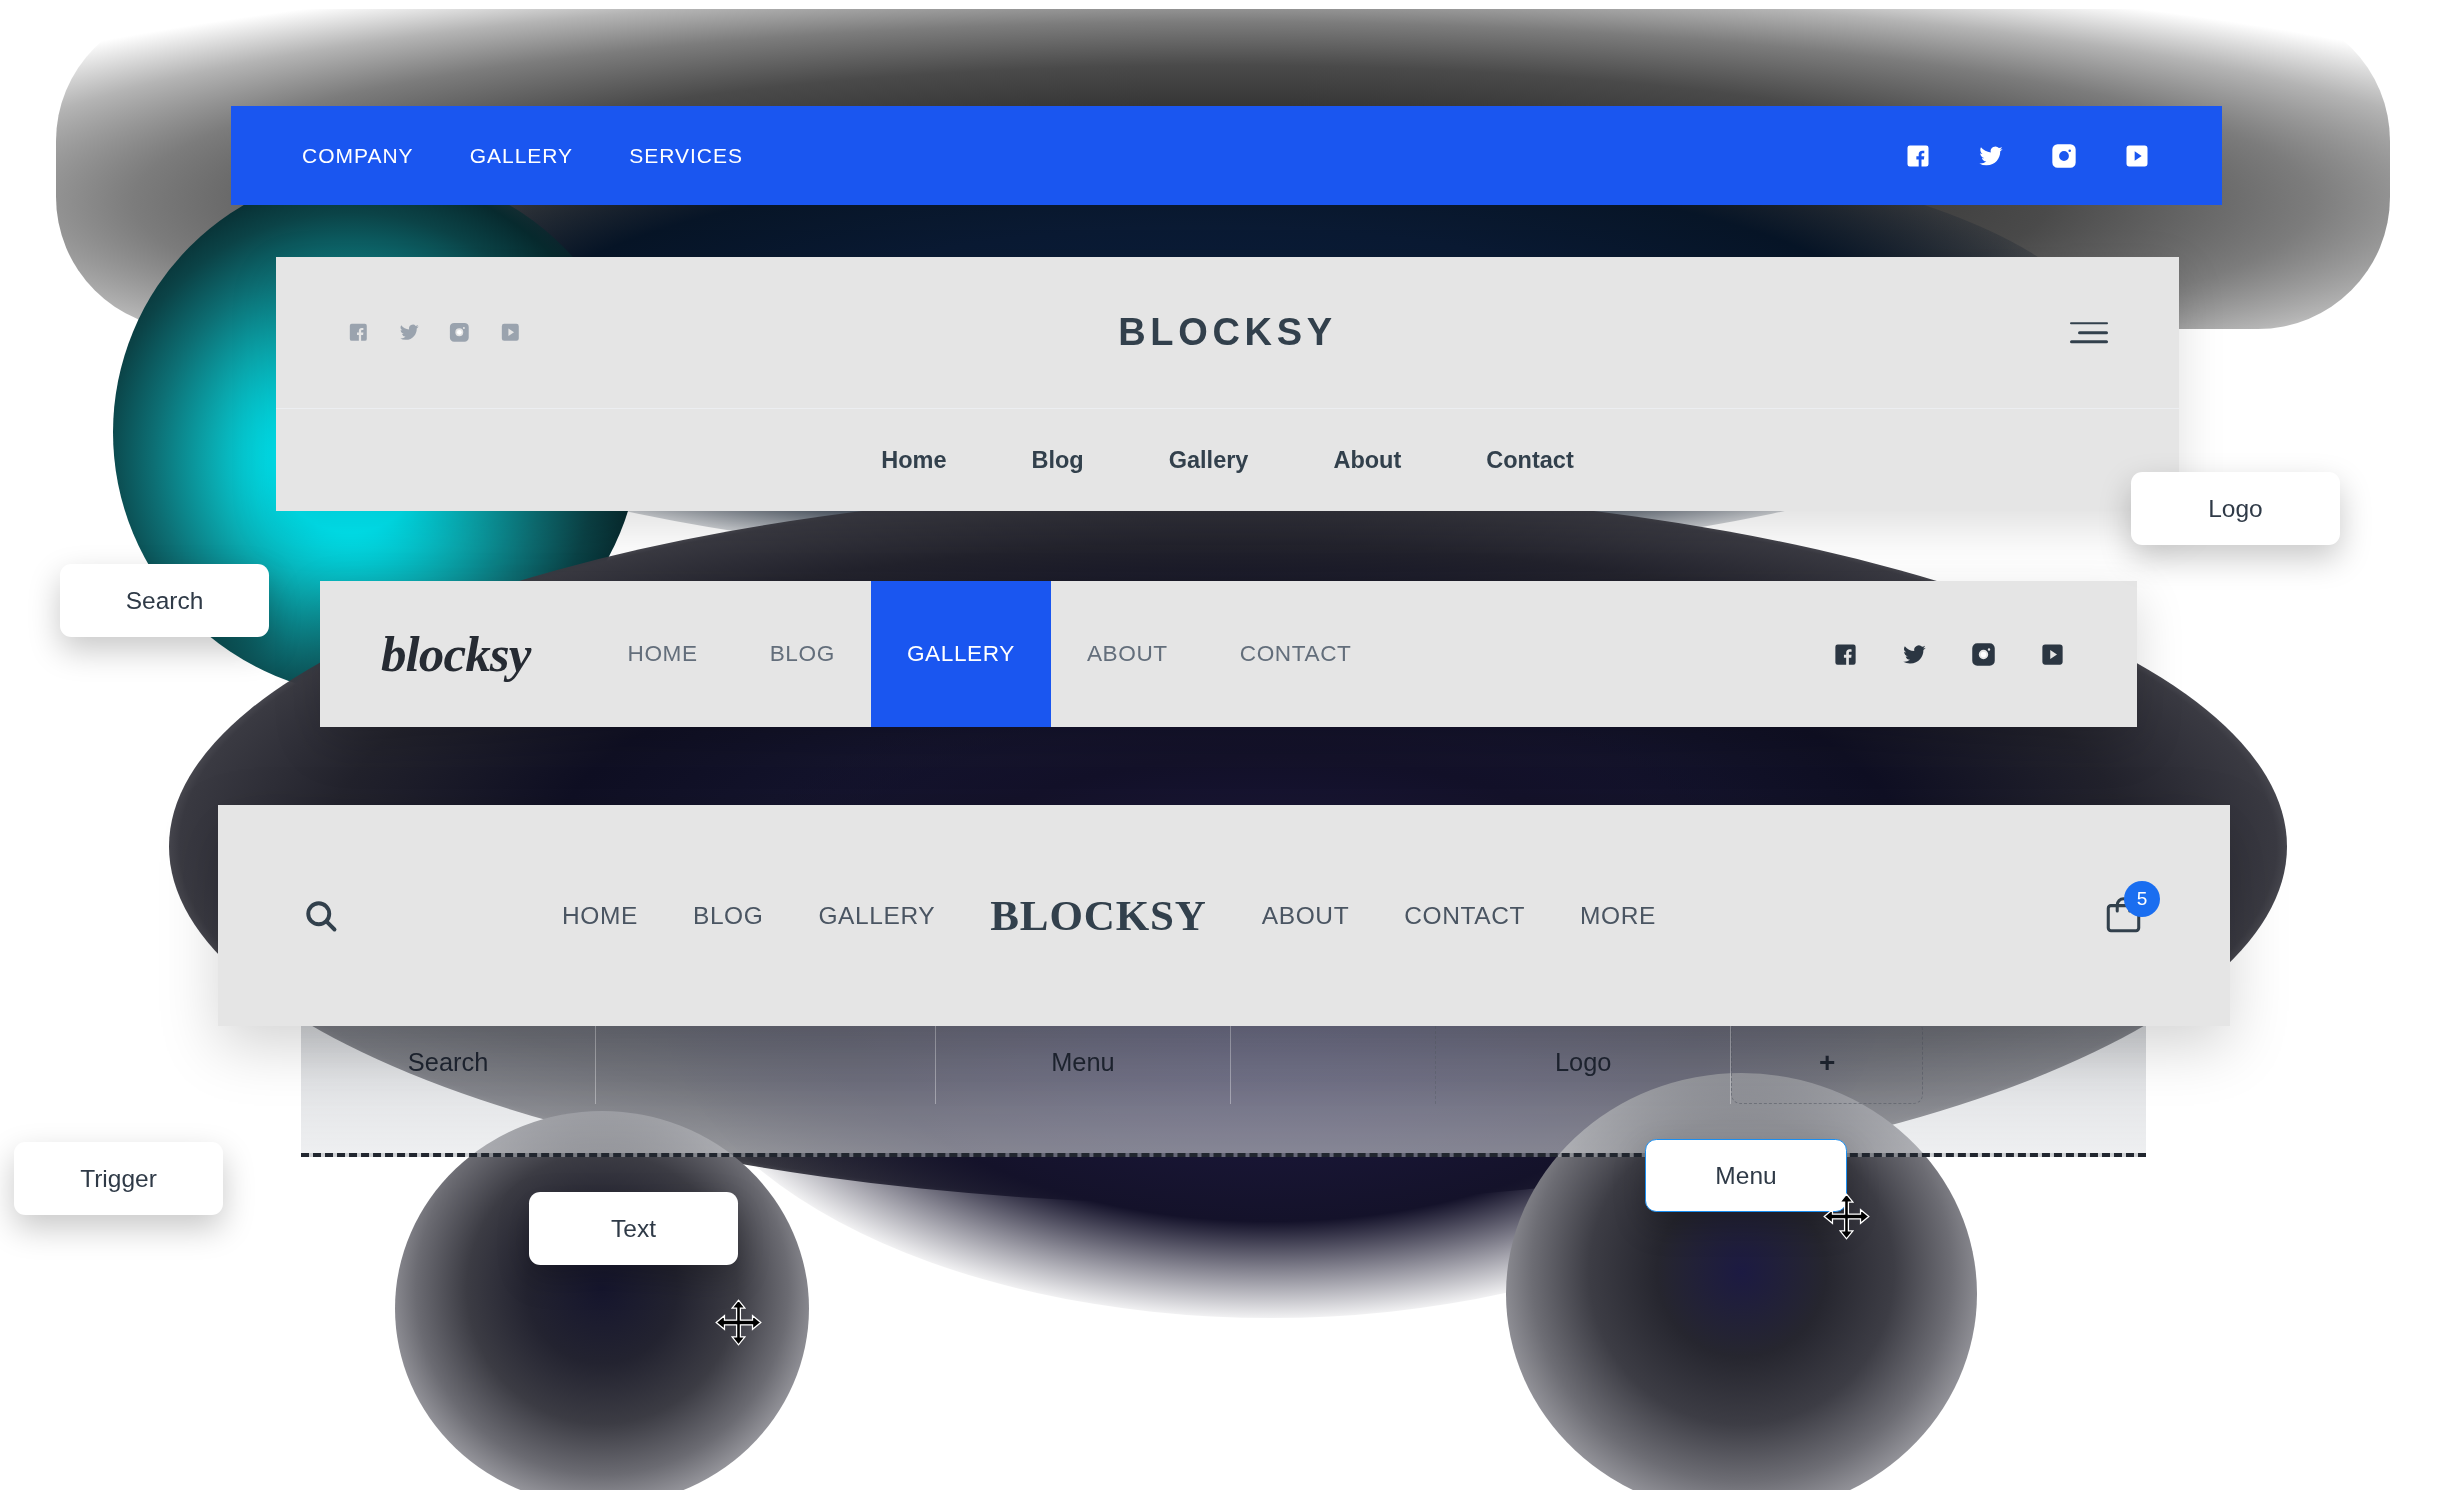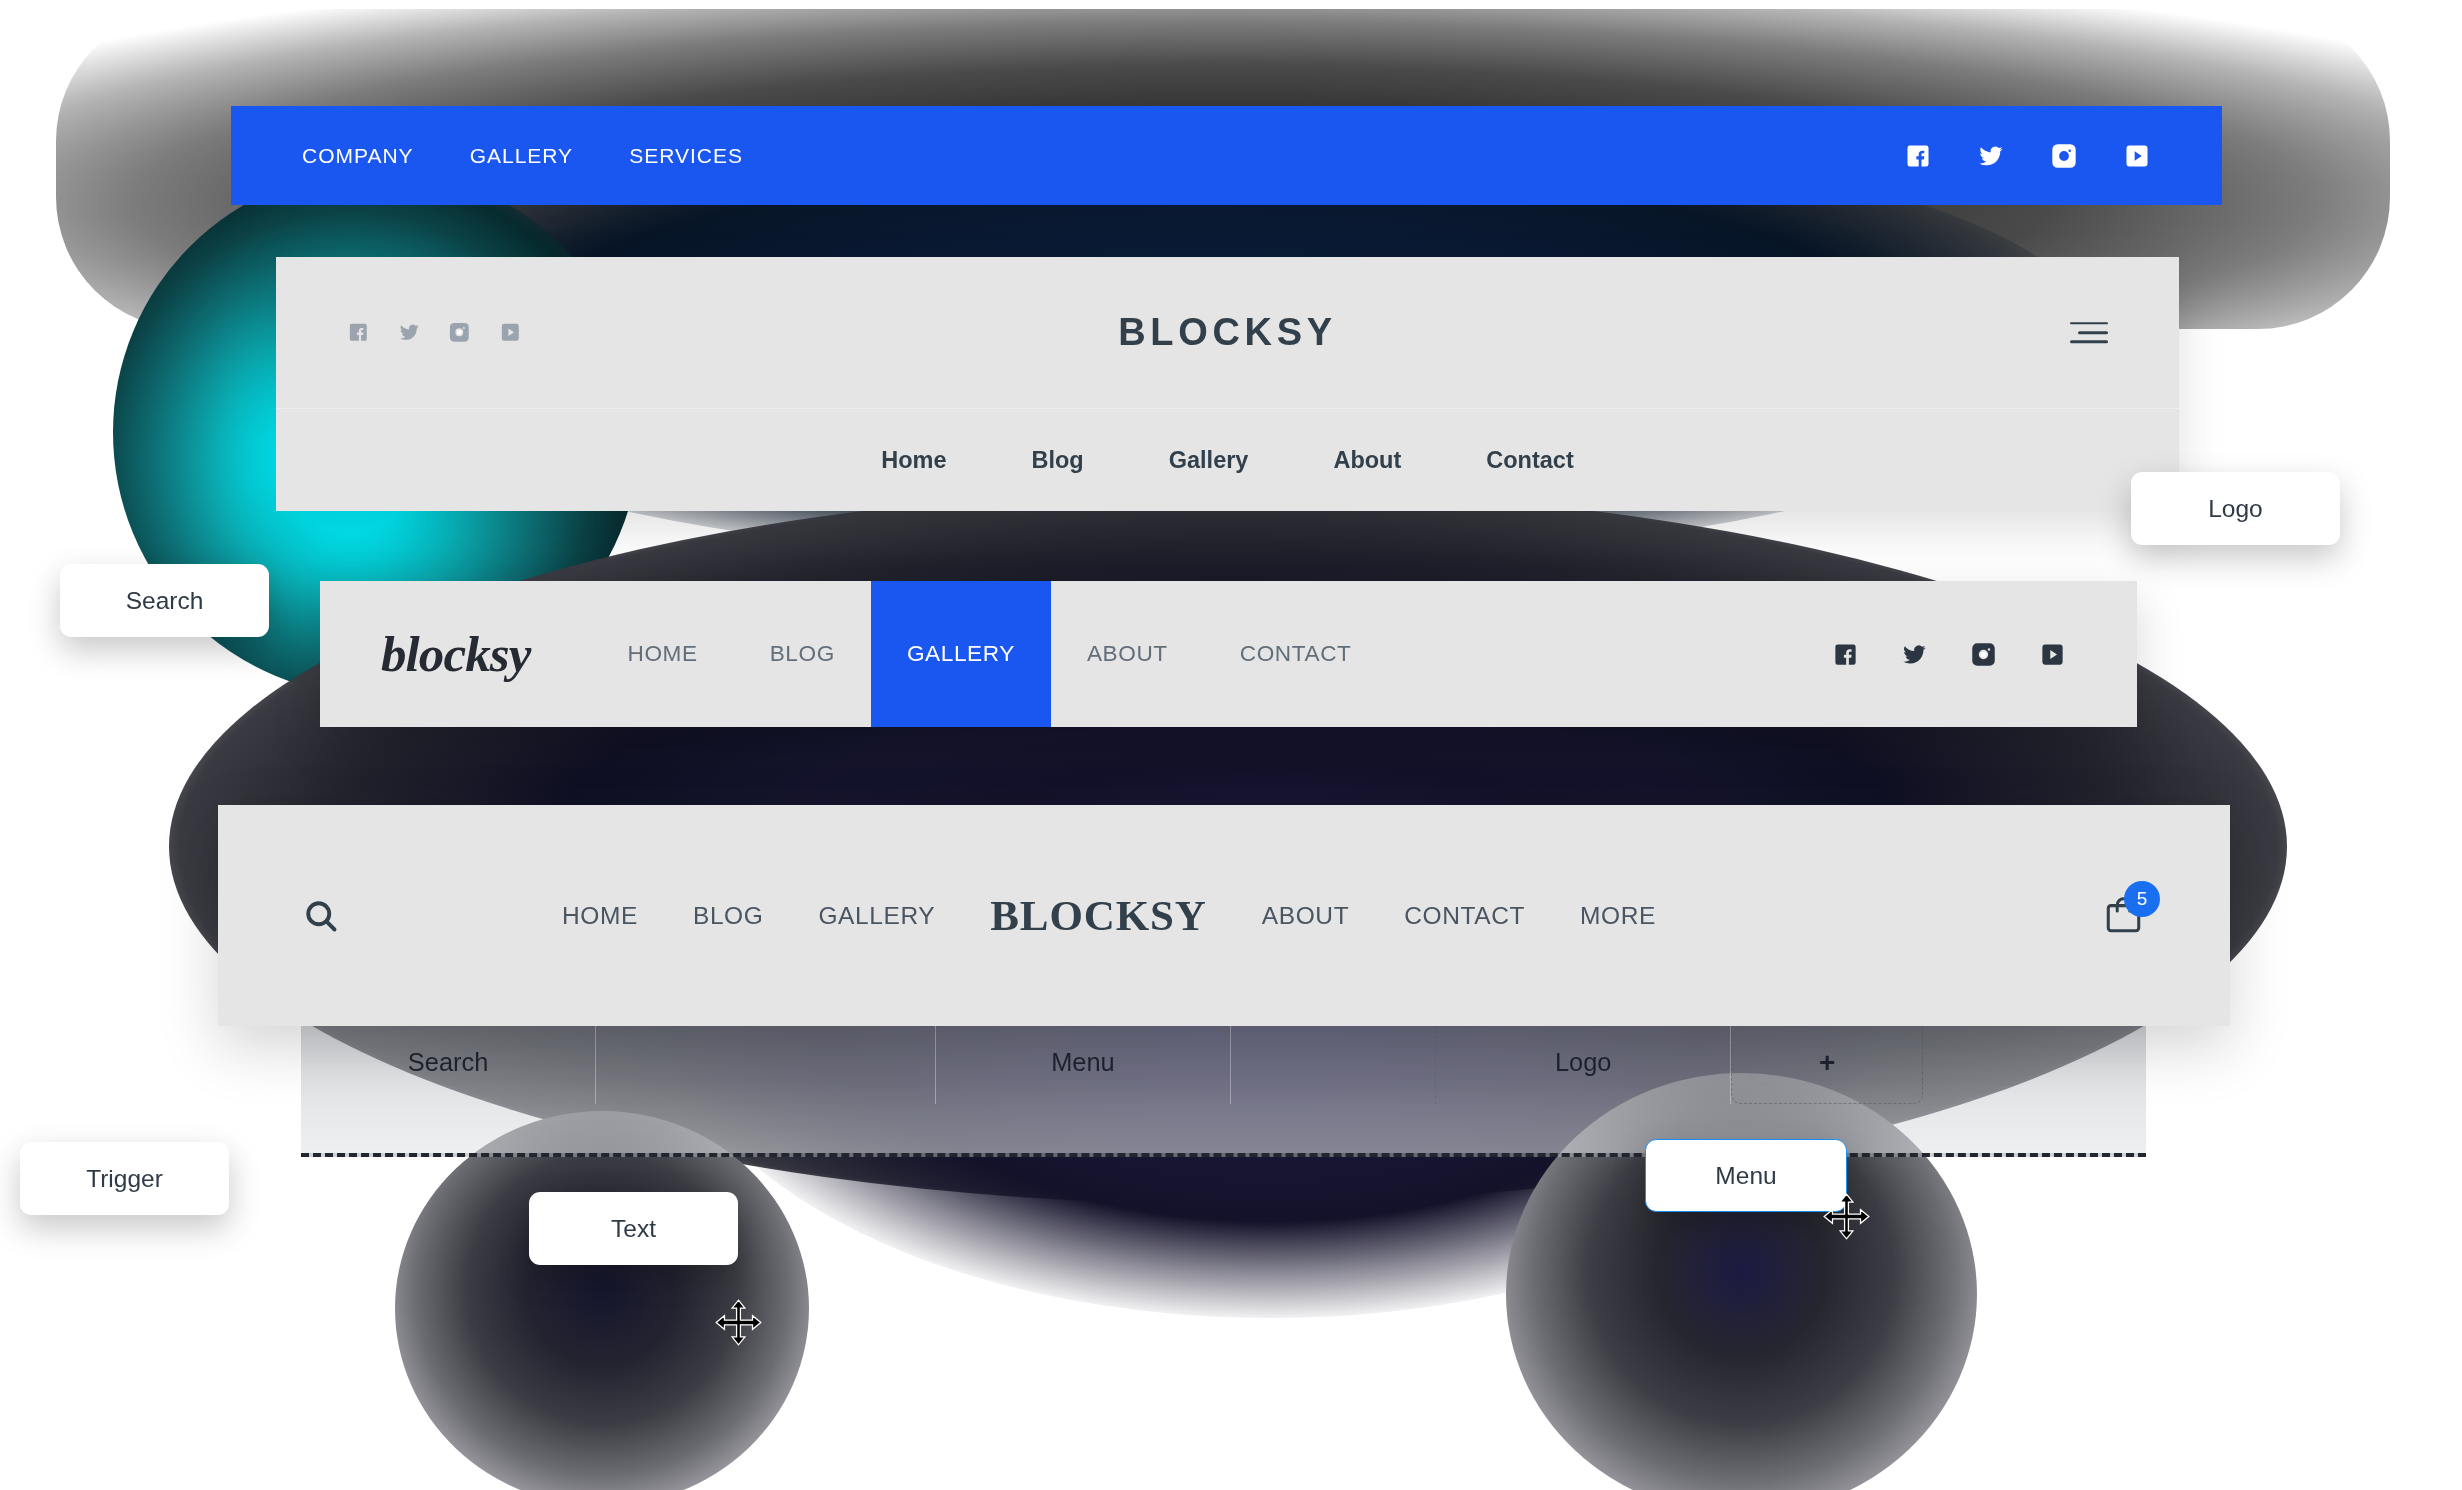--- a/index.html
+++ b/index.html
@@ -173,21 +173,21 @@
   .chip {
     position:absolute; background:#fff; border-radius:11.3px;
     display:flex; align-items:center; justify-content:center;
     color:#2f3a47; font-size:24.5px;
     box-shadow:0 13px 32px rgba(0,0,0,.22);
   }
   .chip.sel { border:1.9px solid #1a8ef0; box-shadow:0 13px 32px rgba(0,0,0,.22); }
 
   #chip-search  { left:60px;  top:564px;  width:209px; height:73px; }
   #chip-logo    { left:2131px;top:472px;  width:209px; height:73px; }
-  #chip-trigger { left:14px;  top:1142px; width:209px; height:73px;margin-left:6px; }
+  #chip-trigger { left:14px;  top:1142px; width:209px; height:73px; }
   #chip-text    { left:529px; top:1192px; width:209px; height:73px; }
   #chip-menu    { left:1645px;top:1139px; width:202px; height:73px; }
   #chip-socials { left:1273px;top:1327px; width:209px; height:73px; }
   #chip-html    { left:2233px;top:1220px; width:209px; height:73px; }
 
   
   .movecur { position:absolute; width:51px; height:51px; pointer-events:none; }
   .movecur svg { width:51px; height:51px; display:block; }
   #cur-text { left:713px;  top:1297px; }
   #cur-menu { left:1821px; top:1191px; }

